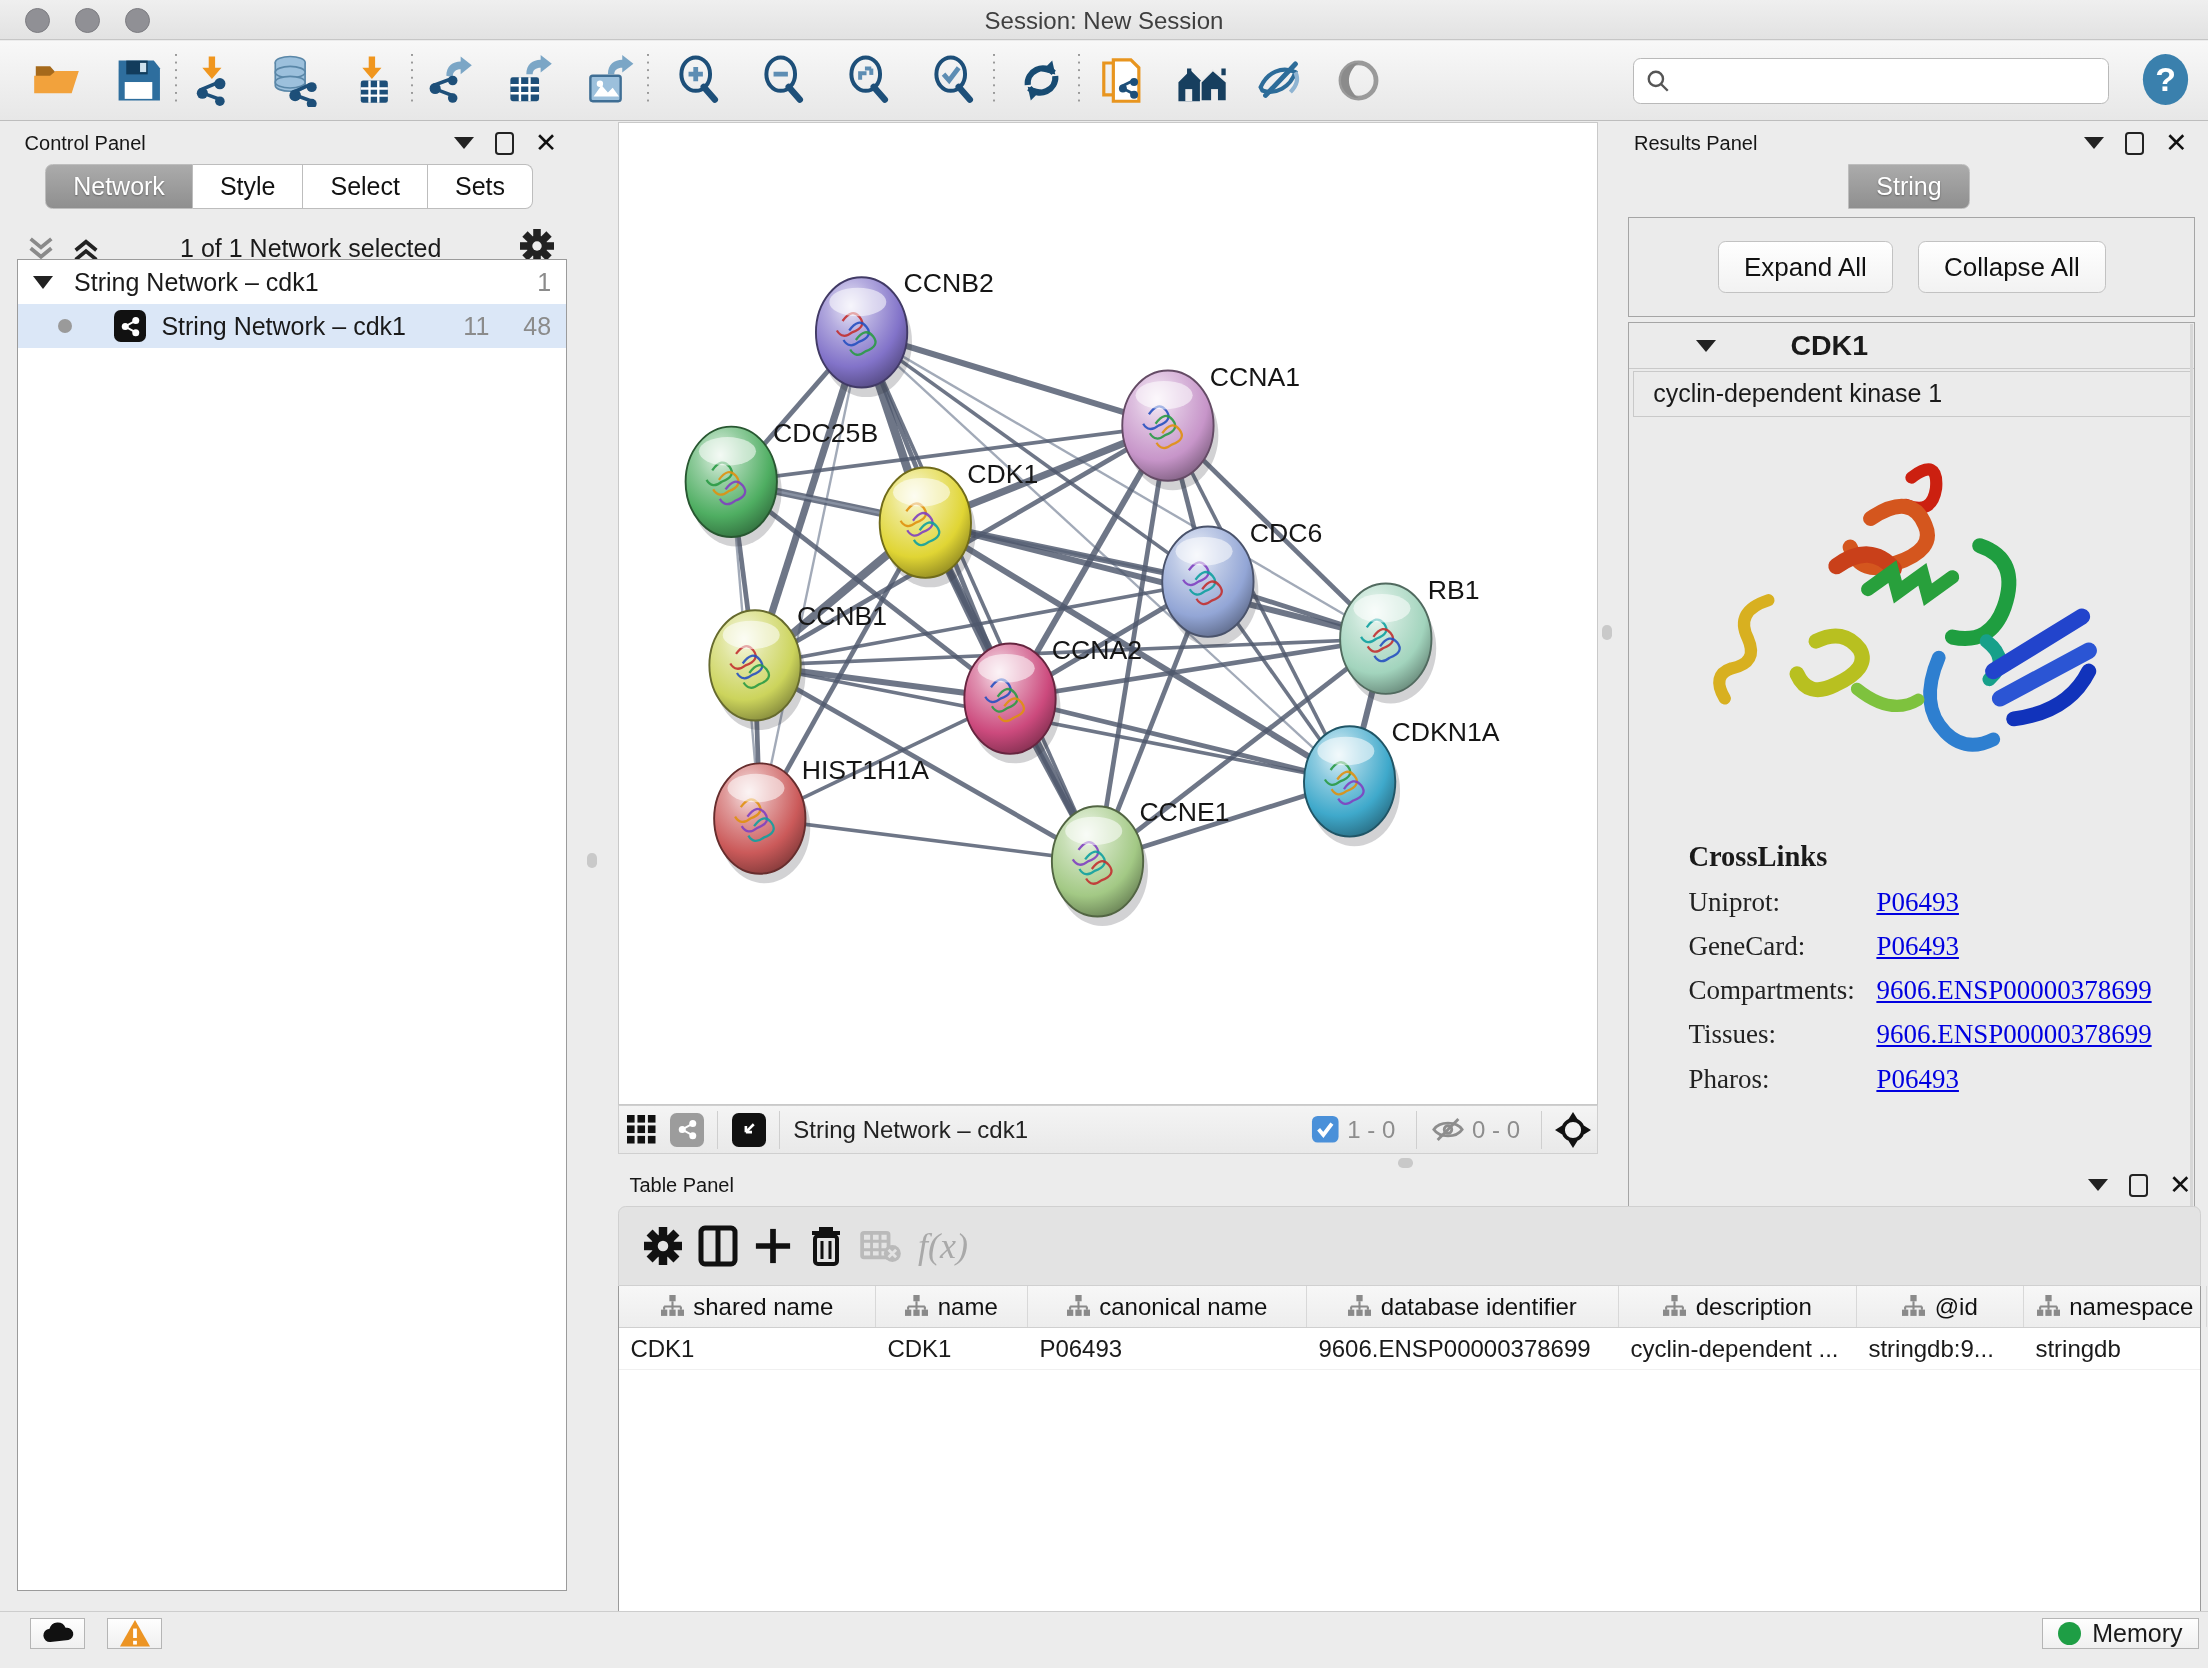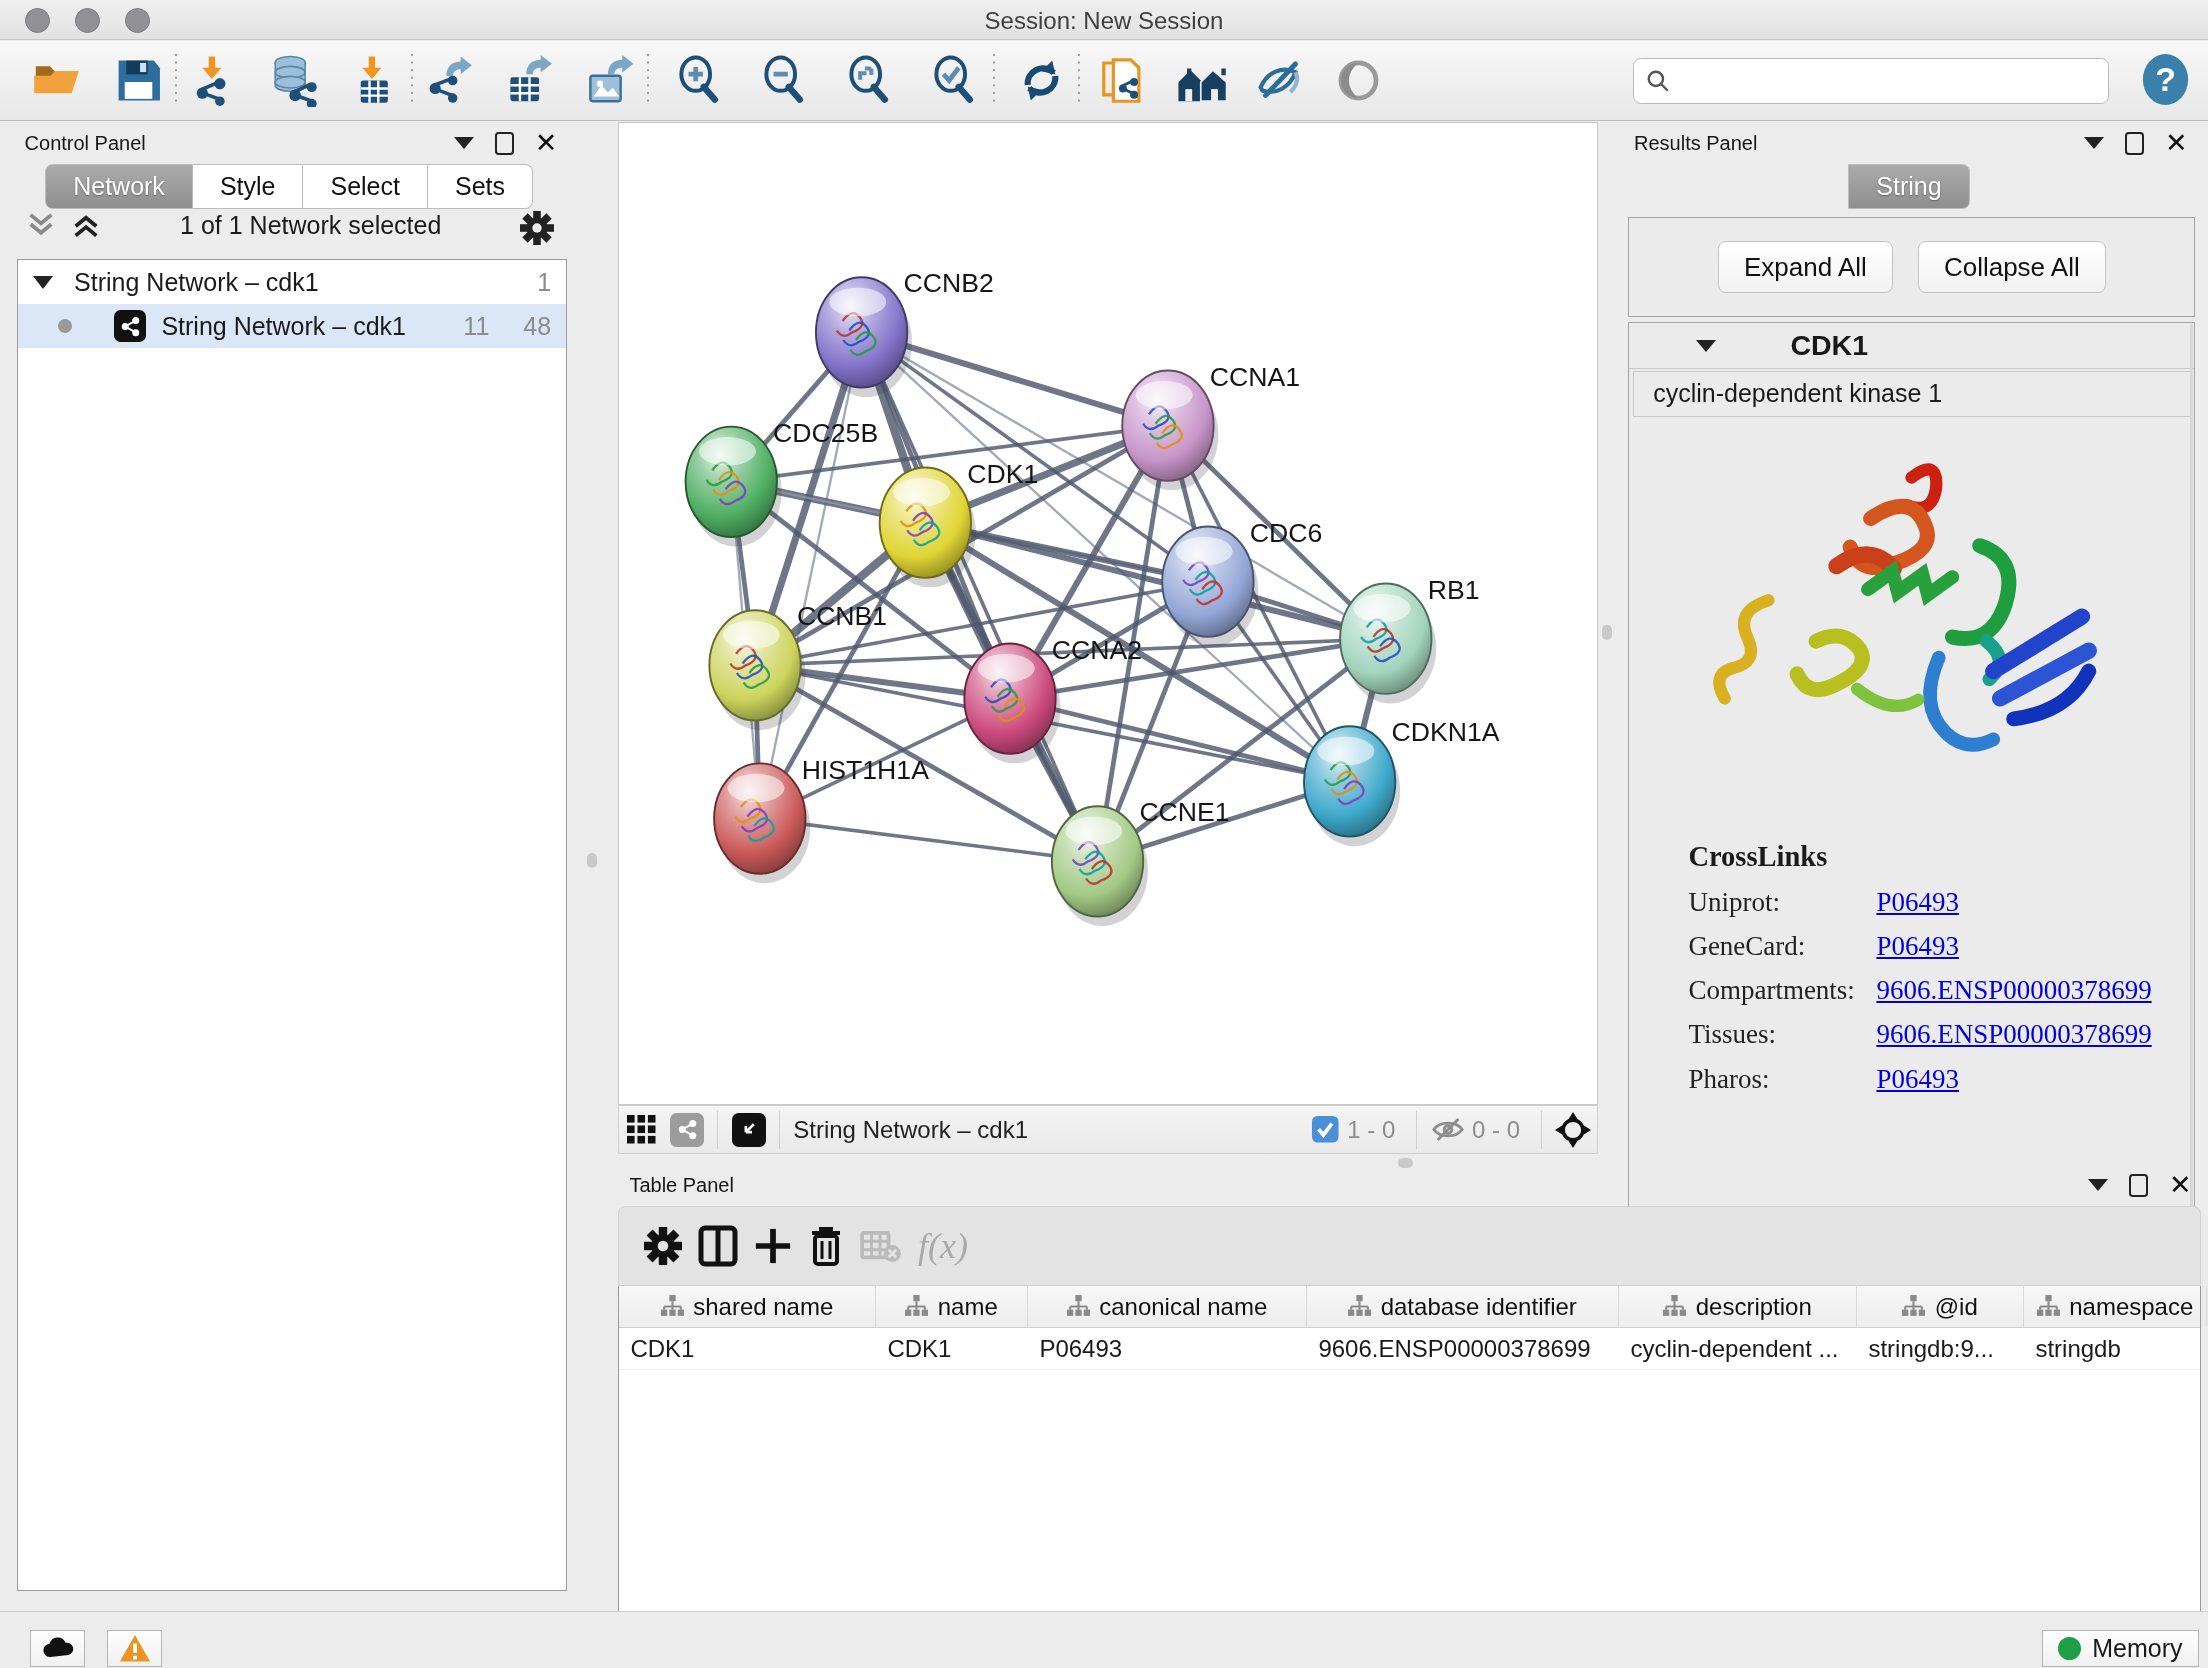--- a/index.html
+++ b/index.html
@@ -35,21 +35,21 @@
   .seg .tab{height:45px;background:#fff;border:1px solid #bdbdbd;border-left:none;
             font-size:25px;display:flex;align-items:center;justify-content:center;
             padding:0 27px;color:#111;}
   .seg .tab:first-child{border-left:1px solid #bdbdbd;border-radius:7.6px 0 0 7.6px;}
   .seg .tab:last-child{border-radius:0 7.6px 7.6px 0;}
   .seg .tab.sel{background:linear-gradient(#ababab,#8f8f8f);color:#fff;text-shadow:0 1px 1.9px rgba(0,0,0,.35);}
   
   .control-panel{position:absolute;left:7.6px;top:122px;width:563px;height:1488px;}
   .cp-head{display:flex;justify-content:space-between;align-items:center;padding:7.6px 13.3px 3.8px 17px;}
   .cp-tabs{display:flex;justify-content:center;margin-top:3.8px;}
-  .cp-status{display:flex;align-items:flex-start;margin-top:2px;padding:0 17px;}
+  .cp-status{display:flex;align-items:flex-end;margin-top:20px;padding:0 17px;}
   .cp-status .mid{flex:1;text-align:center;font-size:25px;}
   .cp-list{position:absolute;left:9.5px;top:137px;width:550px;height:1332px;background:#fff;
            border:1.9px solid #9b9b9b;}
   .row{display:flex;align-items:center;height:44px;font-size:25px;}
   .row .grow{flex:1;}
   .row.selrow{background:#dbe7f7;}
   .tri-down{width:0;height:0;border-left:10.5px solid transparent;border-right:10.5px solid transparent;
             border-top:13.3px solid #222;}
   .dot{width:14.3px;height:14.3px;border-radius:50%;background:#9a9a9a;}
   .netbadge{width:32px;height:32px;border-radius:6.7px;background:#111;display:flex;align-items:center;justify-content:center;}
@@ -96,21 +96,21 @@
   .th{display:flex;align-items:center;justify-content:center;gap:9.5px;font-size:24px;color:#111;
       border-right:1px solid #d8d8d8;overflow:hidden;flex:0 0 auto;}
   .trow{display:flex;height:42px;border-bottom:1px solid #f0f0f0;}
   .td{font-size:24px;display:flex;align-items:center;padding-left:11.4px;overflow:hidden;white-space:nowrap;
       flex:0 0 auto;}
   .hscroll{position:absolute;left:0px;bottom:1.9px;height:23px;width:100%;background:#fafafa;border-top:1px solid #e4e4e4;}
   .hthumb{position:absolute;left:5.7px;top:2.9px;width:171px;height:16px;border-radius:8.6px;background:#c3c3c3;}
   
   .statusbar{position:absolute;left:0;top:1611px;width:100%;height:57px;background:#ececec;
              border-top:1px solid #cdcdcd;}
-  .sb-btn{position:absolute;top:18px;height:37px;border:1.9px solid #b5b5b5;background:linear-gradient(#fefefe,#f0f0f0);
+  .sb-btn{position:absolute;top:6px;height:31px;border:1.9px solid #b5b5b5;background:linear-gradient(#fefefe,#f0f0f0);
           display:flex;align-items:center;justify-content:center;}
   .memory{gap:11.4px;font-size:25px;padding:0 15px;}
   .memdot{width:23px;height:23px;border-radius:50%;}
   .splitdot{position:absolute;width:9.5px;height:15px;border-radius:4.8px;background:#c9c9c9;}
 </style>
 </head>
 <body>
 
 <div class="app">
 

